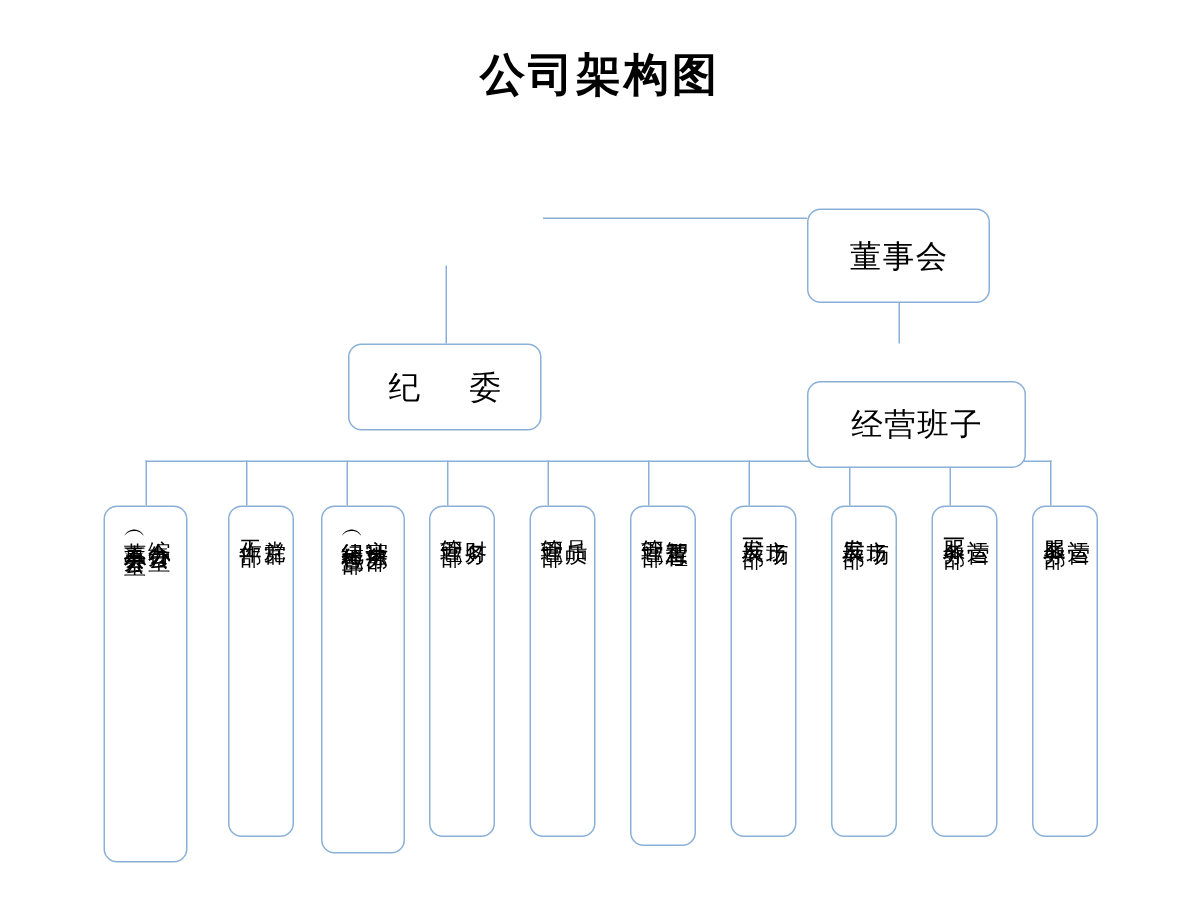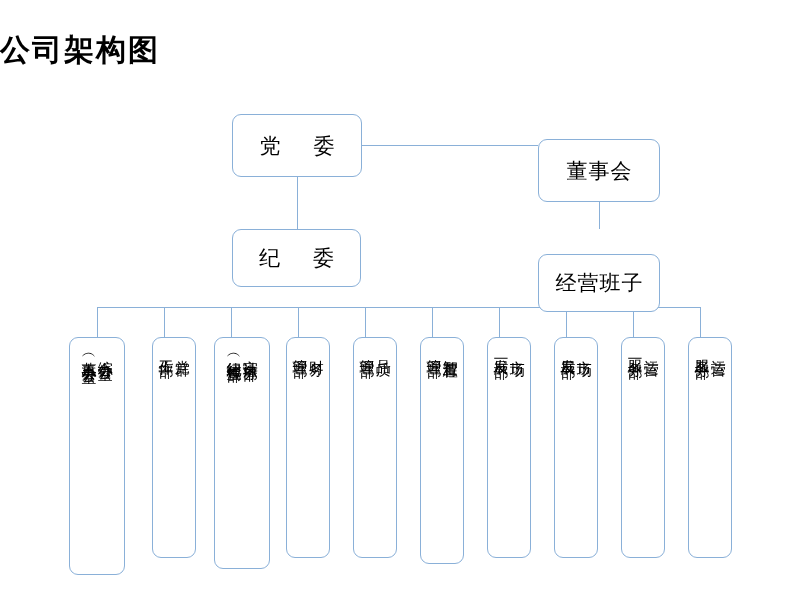--- a/index.html
+++ b/index.html
@@ -16,20 +16,21 @@
   #stage {
     position: relative;
     width: 800px;
     height: 598px;
   }
   #title {
     position: absolute;
     left: 0;
     top: 30px;
     width: 800px;
+    text-align: center;
     font-family: "Liberation Serif", serif;
     font-weight: bold;
     font-size: 30px;
     color: #000000;
     letter-spacing: 2px;
   }
   .node {
     position: absolute;
     box-sizing: border-box;
     border: 1px solid #8ab0d8;
@@ -91,31 +92,28 @@
   <div class="line v" style="left:164px; top:307px; height:30px;"></div>
   <div class="line v" style="left:231px; top:307px; height:30px;"></div>
   <div class="line v" style="left:298px; top:307px; height:30px;"></div>
   <div class="line v" style="left:365px; top:307px; height:30px;"></div>
   <div class="line v" style="left:432px; top:307px; height:30px;"></div>
   <div class="line v" style="left:499px; top:307px; height:30px;"></div>
   <div class="line v" style="left:566px; top:307px; height:30px;"></div>
   <div class="line v" style="left:633px; top:307px; height:30px;"></div>
   <div class="line v" style="left:700px; top:307px; height:30px;"></div>
 
-  <div class="node top" style="left:232px; top:114px; width:130px; height:63px;">
-    <span>党　委</span>
-  </div>
   <div class="node top tight" style="left:538px; top:114px; width:122px; height:63px;">
     <span>董事会</span>
   </div>
 
   <div class="node top" style="left:232px; top:229px; width:129px; height:58px;">
     <span>纪　委</span>
   </div>
-  <div class="node top tight" style="left:538px; top:229px; width:122px; height:58px;">
+  <div class="node top tight" style="left:538px; top:229px; width:146px; height:58px;">
     <span>经营班子</span>
   </div>
 
   <div class="node leaf" style="left:69px; top:337px; width:56px; height:238px;">
     <span class="vtext">综合办公室
 （董事会办公室）</span>
   </div>
   <div class="node leaf" style="left:152px; top:337px; width:44px; height:221px;">
     <span class="vtext">党群
 工作部</span>

